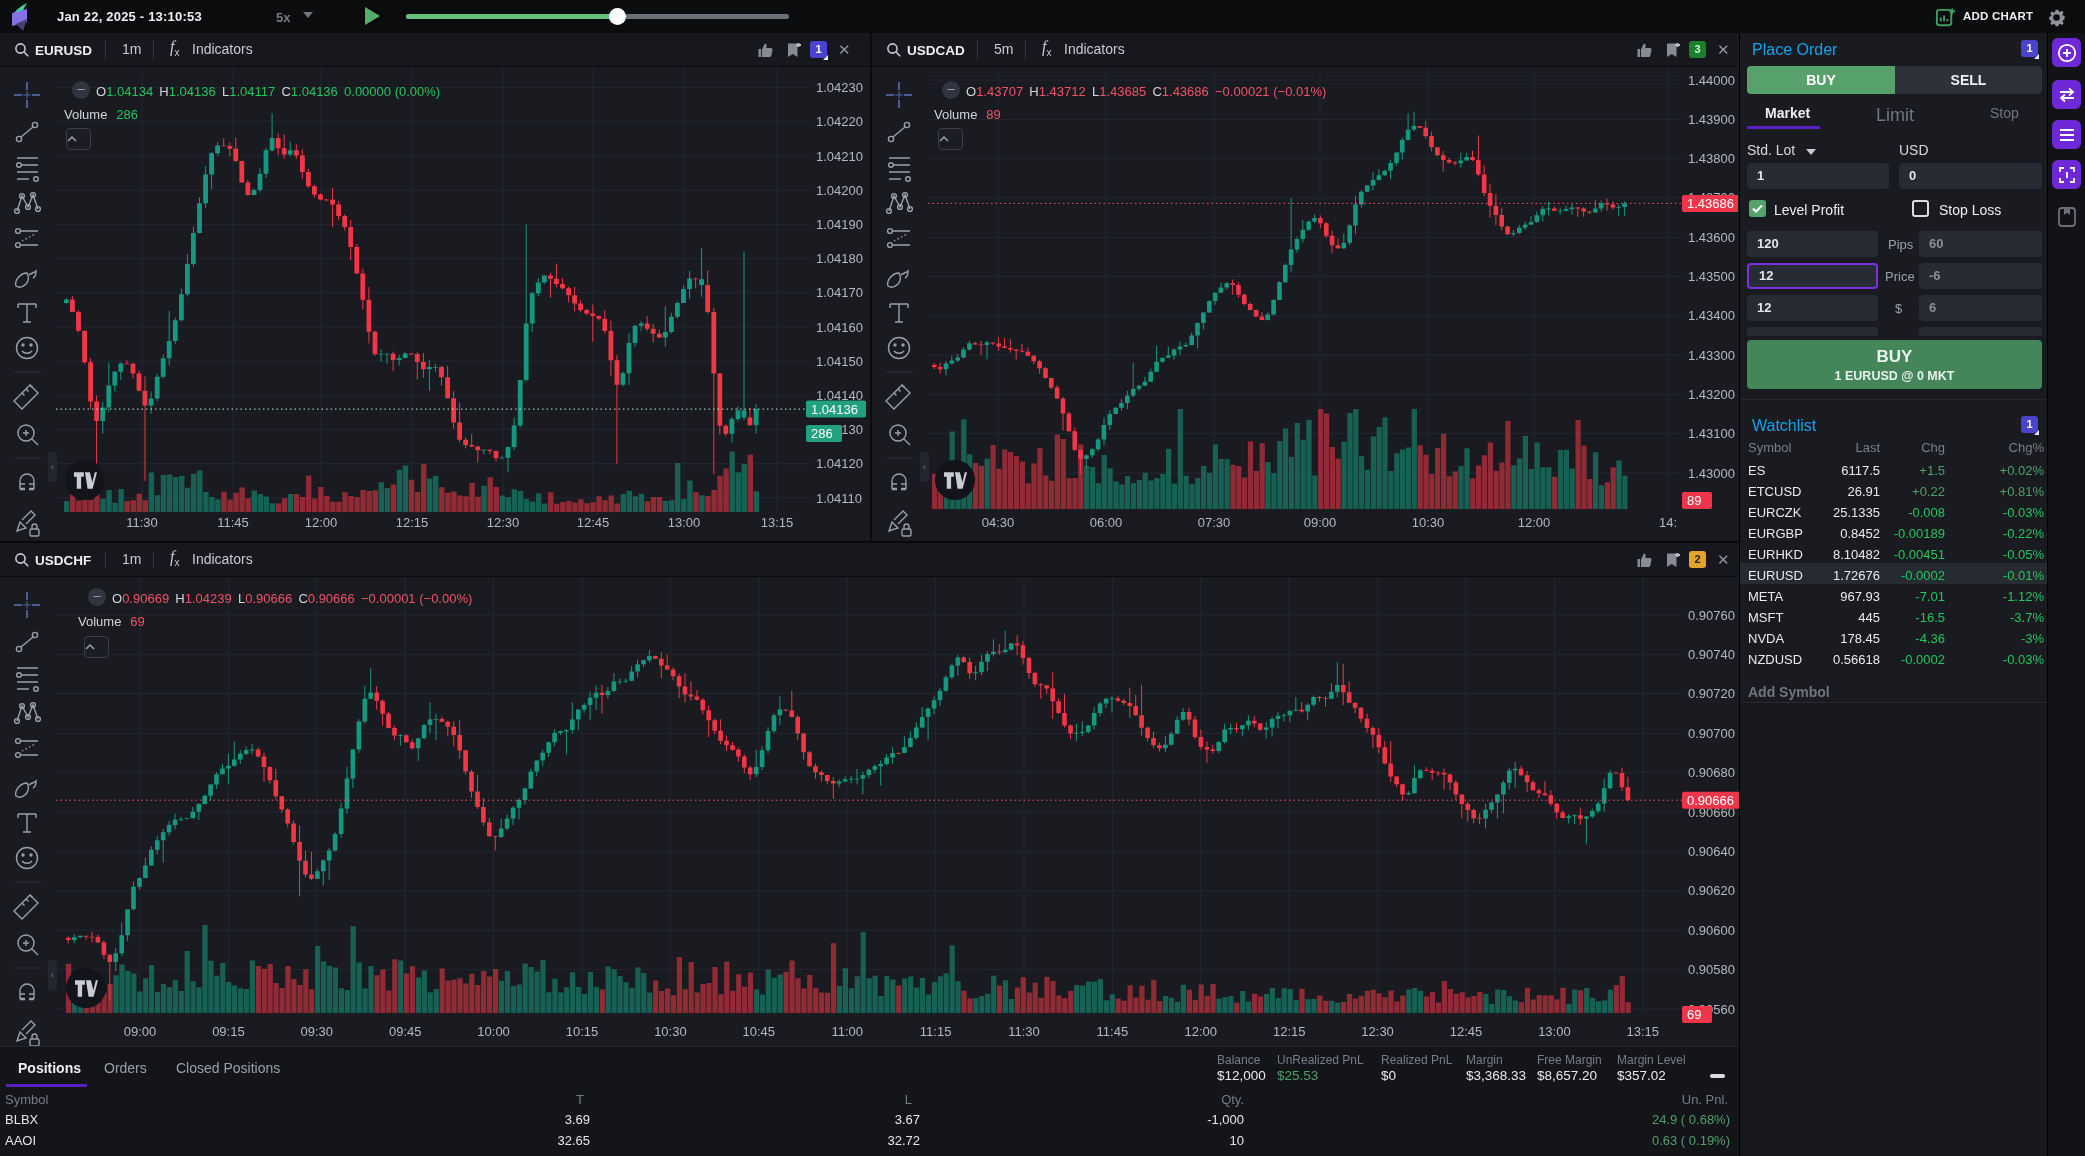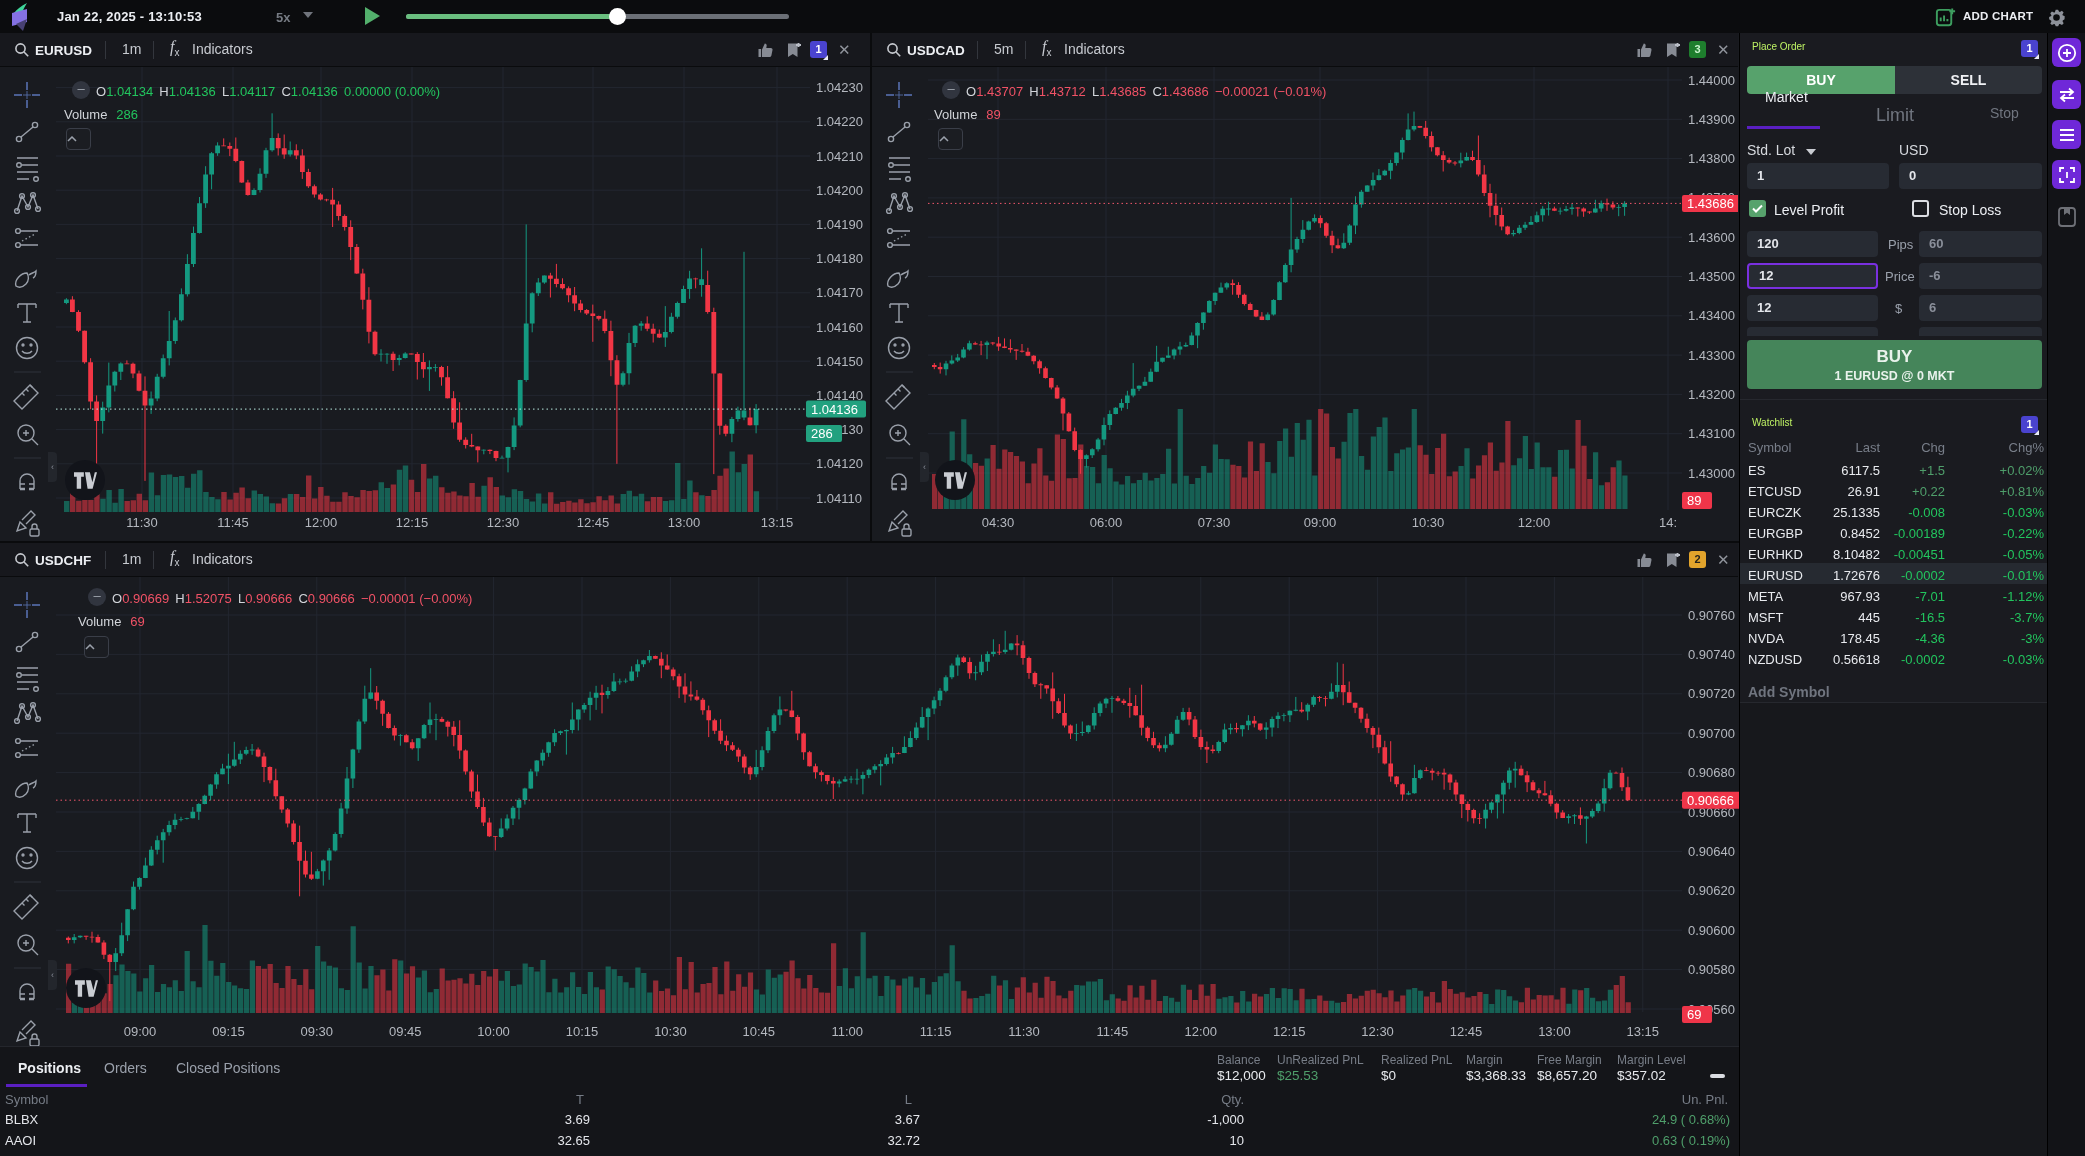--- a/index.html
+++ b/index.html
@@ -16,21 +16,21 @@
 .ohlc{position:absolute;font-size:13px;color:#d2d5da;white-space:pre}
 .g{color:#22c55e}
 .r{color:#f15266}
 .volrow{position:absolute;font-size:13px;color:#d2d5da}
 .colbtn{position:absolute;width:25px;height:22px;border:1px solid #3a3e48;border-radius:4px;color:#9ba1ab;font-size:11px;text-align:center;line-height:20px;background:#1b1d22}
 .tvmark{position:absolute;width:40px;height:40px;border-radius:50%;background:#12141a;display:flex;align-items:center;justify-content:center}
 .ltab{position:absolute;width:9px;height:30px;background:#23262c;border-radius:0 4px 4px 0;color:#878c96;font-size:9px;line-height:30px;text-align:center}
 .rpanel{left:1739px;top:33px;width:308px;height:1123px;background:#1a1b20;border-left:1px solid #000}
 .sidebar{left:2047px;top:33px;width:38px;height:1123px;background:#121317;border-left:1px solid #000}
 .sbico{position:absolute;left:4px;width:29px;height:29px;border-radius:6px;background:#6f28d8;display:flex;align-items:center;justify-content:center}
-.ptitle{position:absolute;font-size:10px;font-weight:400;color:#bef264}
+.ptitle{position:absolute;font-size:16px;font-weight:400;color:#0ea5e9}
 .buysell{position:absolute;left:7px;top:33px;width:295px;height:28px;border-radius:4px;overflow:hidden;display:flex}
 .bs-b{width:148px;background:#57a26c;color:#fff;font-weight:700;font-size:14px;text-align:center;line-height:28px}
 .bs-s{width:147px;background:#2d3138;color:#f0f1f4;font-weight:700;font-size:14px;text-align:center;line-height:28px}
 .field{position:absolute;height:26px;background:#272b33;border-radius:4px;font-size:13px;font-weight:700;color:#e3e5ea;line-height:26px;padding-left:10px}
 .fmut{color:#8a8f9a}
 .flbl{position:absolute;font-size:13px;color:#9aa0ab}
 .ckb{position:absolute;width:17px;height:17px;border-radius:3px}
 .cklbl{position:absolute;font-size:14px;color:#eceef2}
 .buybtn{position:absolute;left:7px;top:307px;width:295px;height:49px;border-radius:4px;background:#45855a;text-align:center;color:#e9f2ec}
 .wl-h{position:absolute;font-size:13px;color:#787e89}
@@ -467,21 +467,21 @@
   </div>
 <div class="abs" style="left:942px;top:81px;width:18px;height:18px;border-radius:50%;background:#31353f;color:#a2a7b0;font-size:13px;text-align:center;line-height:16px">–</div>
 <div class="ohlc" style="left:966px;top:84px">O<span class="r">1.43707</span>  H<span class="r">1.43712</span>  L<span class="r">1.43685</span>  C<span class="r">1.43686</span>  <span class="r">−0.00021 (−0.01%)</span></div>
 <div class="volrow" style="left:934px;top:107px">Volume   <span class="r">89</span></div>
 <div class="colbtn" style="left:938px;top:128px">
     <svg width="10" height="6" viewBox="0 0 10 6" style="margin-top:7px">
       <path d="M1 5l4-4 4 4" fill="none" stroke="#9ba1ab" stroke-width="1.5"></path>
     </svg>
   </div>
 <div class="abs" style="left:88px;top:588px;width:18px;height:18px;border-radius:50%;background:#31353f;color:#a2a7b0;font-size:13px;text-align:center;line-height:16px">–</div>
-<div class="ohlc" style="left:112px;top:591px">O<span class="r">0.90669</span>  H<span class="r">1.52075</span>  L<span class="r">0.90666</span>  C<span class="r">0.90666</span>  <span class="r">−0.00001 (−0.00%)</span></div>
+<div class="ohlc" style="left:112px;top:591px">O<span class="r">0.90669</span>  H<span class="r">1.04239</span>  L<span class="r">0.90666</span>  C<span class="r">0.90666</span>  <span class="r">−0.00001 (−0.00%)</span></div>
 <div class="volrow" style="left:78px;top:614px">Volume   <span class="r">69</span></div>
 <div class="colbtn" style="left:84px;top:636px">
     <svg width="10" height="6" viewBox="0 0 10 6" style="margin-top:7px">
       <path d="M1 5l4-4 4 4" fill="none" stroke="#9ba1ab" stroke-width="1.5"></path>
     </svg>
   </div>
 <div class="tvmark" style="left:65px;top:460px">
     <svg width="23" height="17" viewBox="0 0 21 15">
       <path fill="#c9ccd2" d="M0 0h9v4H6.5v11h-4V4H0zM10 0h4.5l2.3 9L19 0h2 l-4 15h-4.6z"></path>
     </svg>
@@ -499,21 +499,21 @@
 <div class="ltab" style="left:48px;top:452px">‹</div>
 <div class="ltab" style="left:920px;top:452px">‹</div>
 <div class="ltab" style="left:48px;top:960px">‹</div>
 <div class="abs rpanel">
 <div class="ptitle" style="left:12px;top:8px">Place Order</div>
 <div class="badge" style="left:281px;top:7px;background:#4a43cf;color:#fff">1<span style="position:absolute;right:-1px;bottom:-2px;width:0;height:0;border-left:5px solid transparent;border-bottom:5px solid #e8eaf5"></span></div>
 <div class="buysell">
       <div class="bs-b">BUY</div>
       <div class="bs-s">SELL</div>
     </div>
-<div class="abs" style="left:25px;top:56px;font-size:14px;font-weight:400;color:#eceef2">Market</div>
+<div class="abs" style="left:25px;top:72px;font-size:14px;font-weight:700;color:#eceef2">Market</div>
 <div class="abs" style="left:136px;top:72px;font-size:18px;color:#70757f">Limit</div>
 <div class="abs" style="left:250px;top:72px;font-size:14px;color:#70757f">Stop</div>
 <div class="abs" style="left:7px;top:93px;width:73px;height:3px;background:#5a1fc2"></div>
 <div class="abs" style="left:7px;top:109px;font-size:14px;color:#d6d9de">Std. Lot</div>
 <div class="abs" style="left:66px;top:116px;width:0;height:0;border-left:5px solid transparent;border-right:5px solid transparent;border-top:6px solid #c9ccd2"></div>
 <div class="abs" style="left:159px;top:109px;font-size:14px;color:#d6d9de">USD</div>
 <div class="field" style="left:7px;top:130px;width:142px">1</div>
 <div class="field" style="left:159px;top:130px;width:143px">0</div>
 <div class="ckb" style="left:9px;top:167px;background:#57a26c">
       <svg width="17" height="17" viewBox="0 0 17 17">

